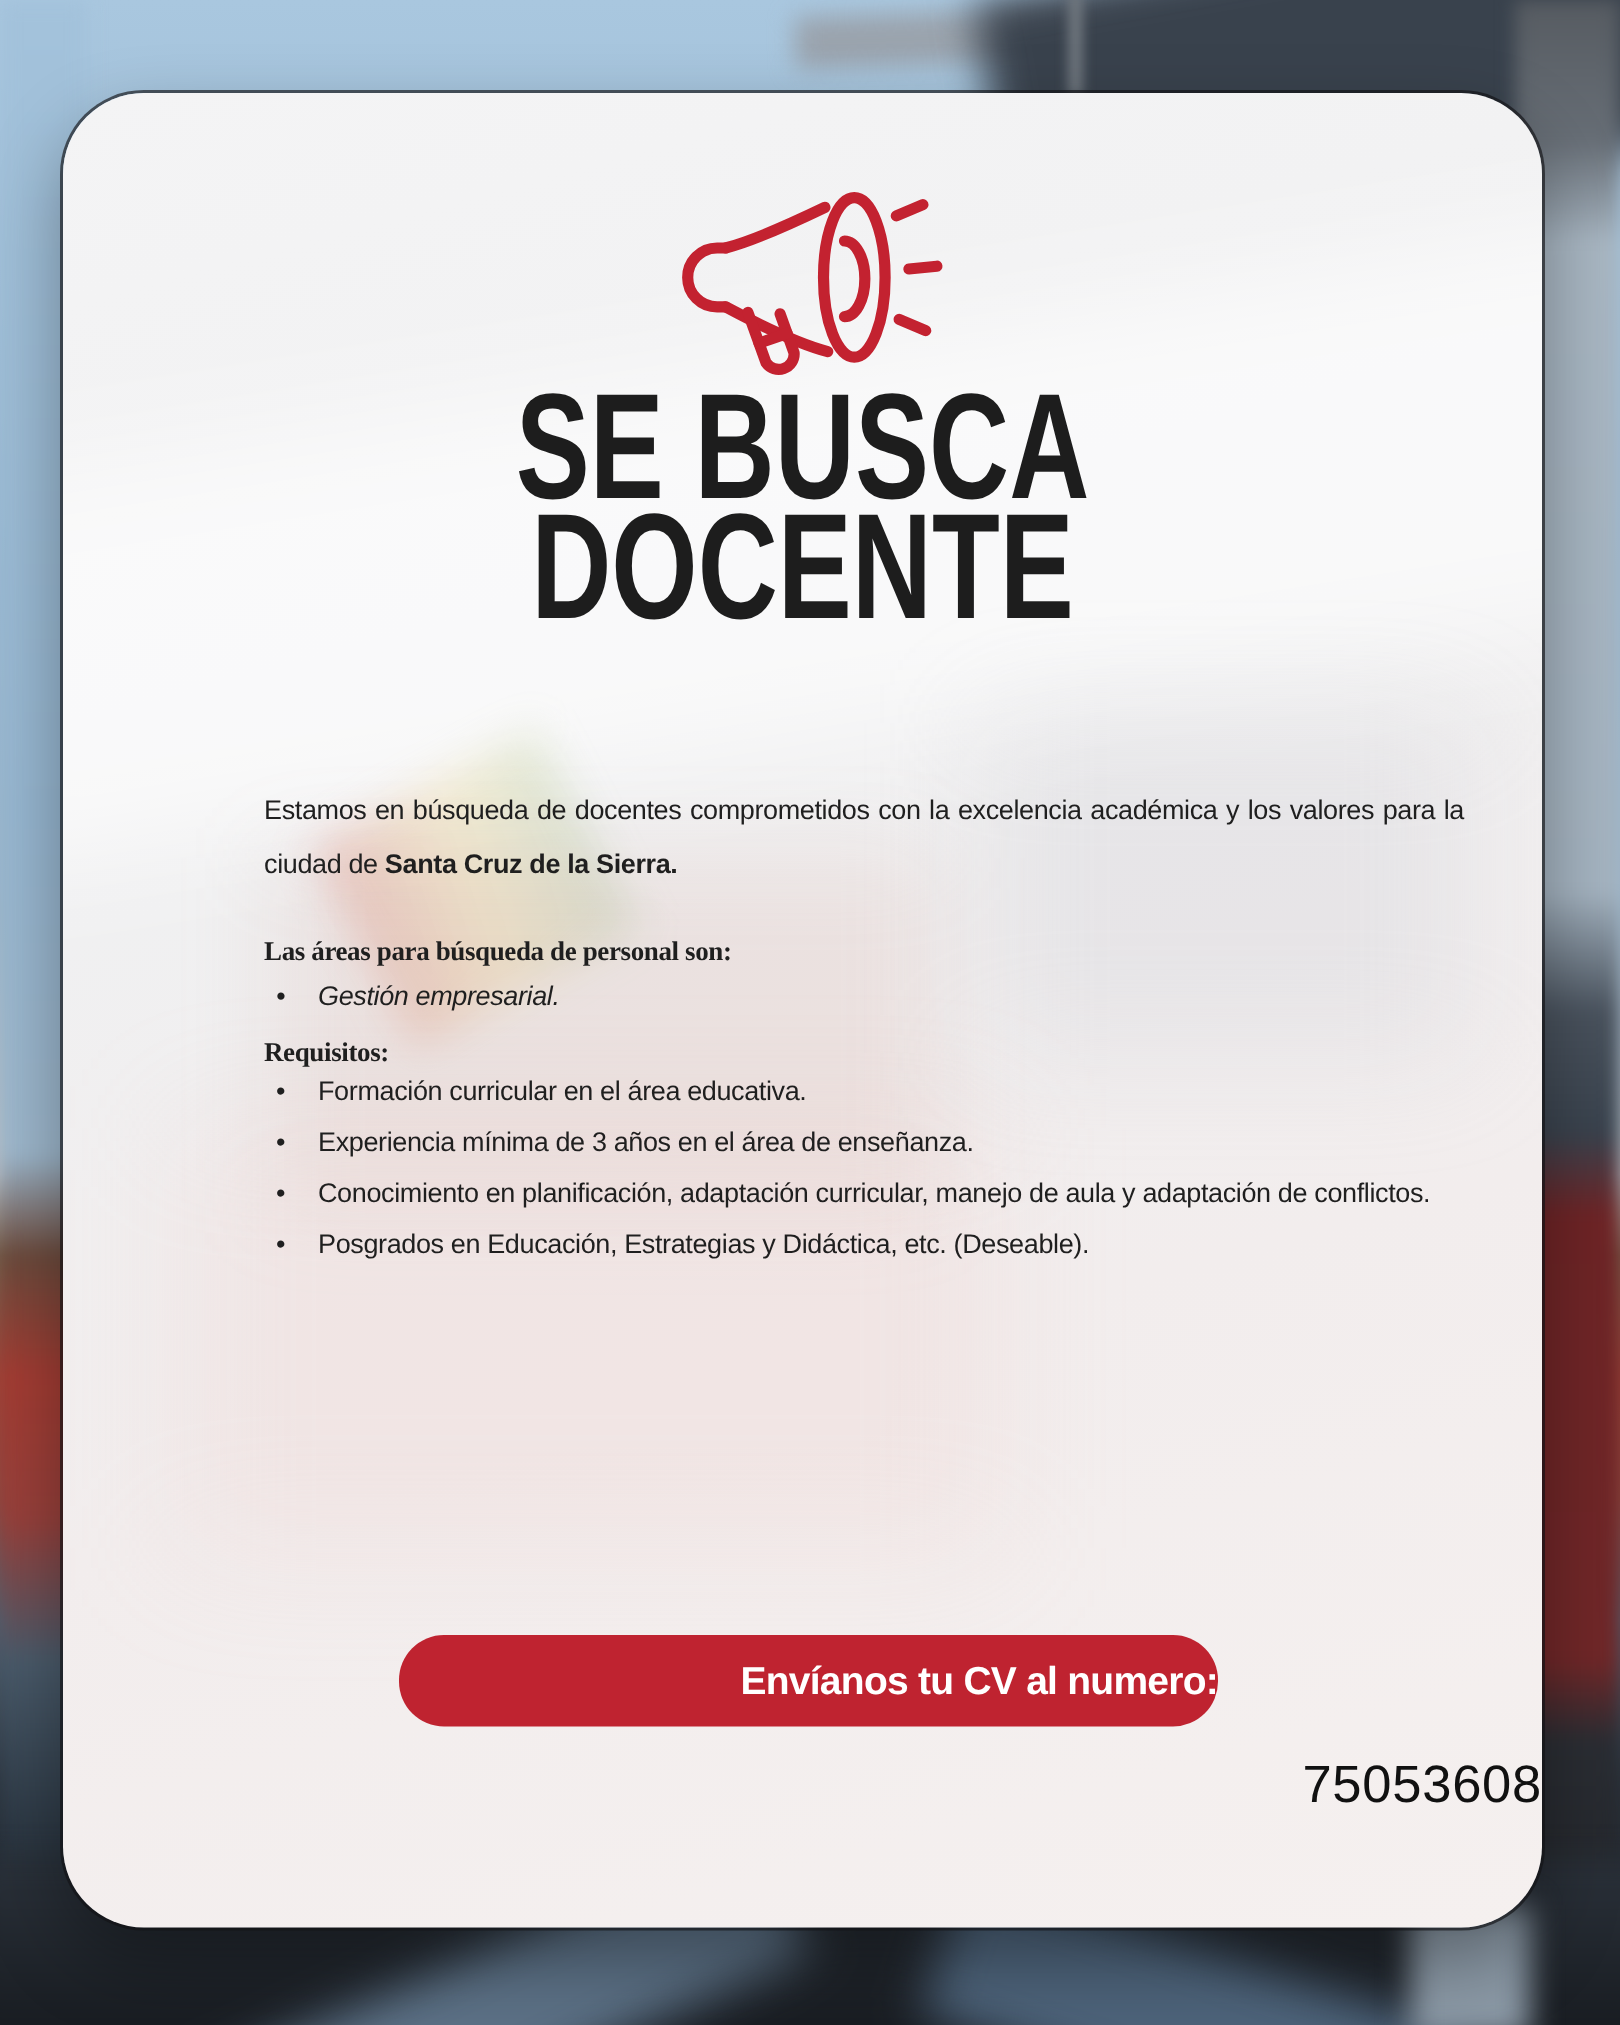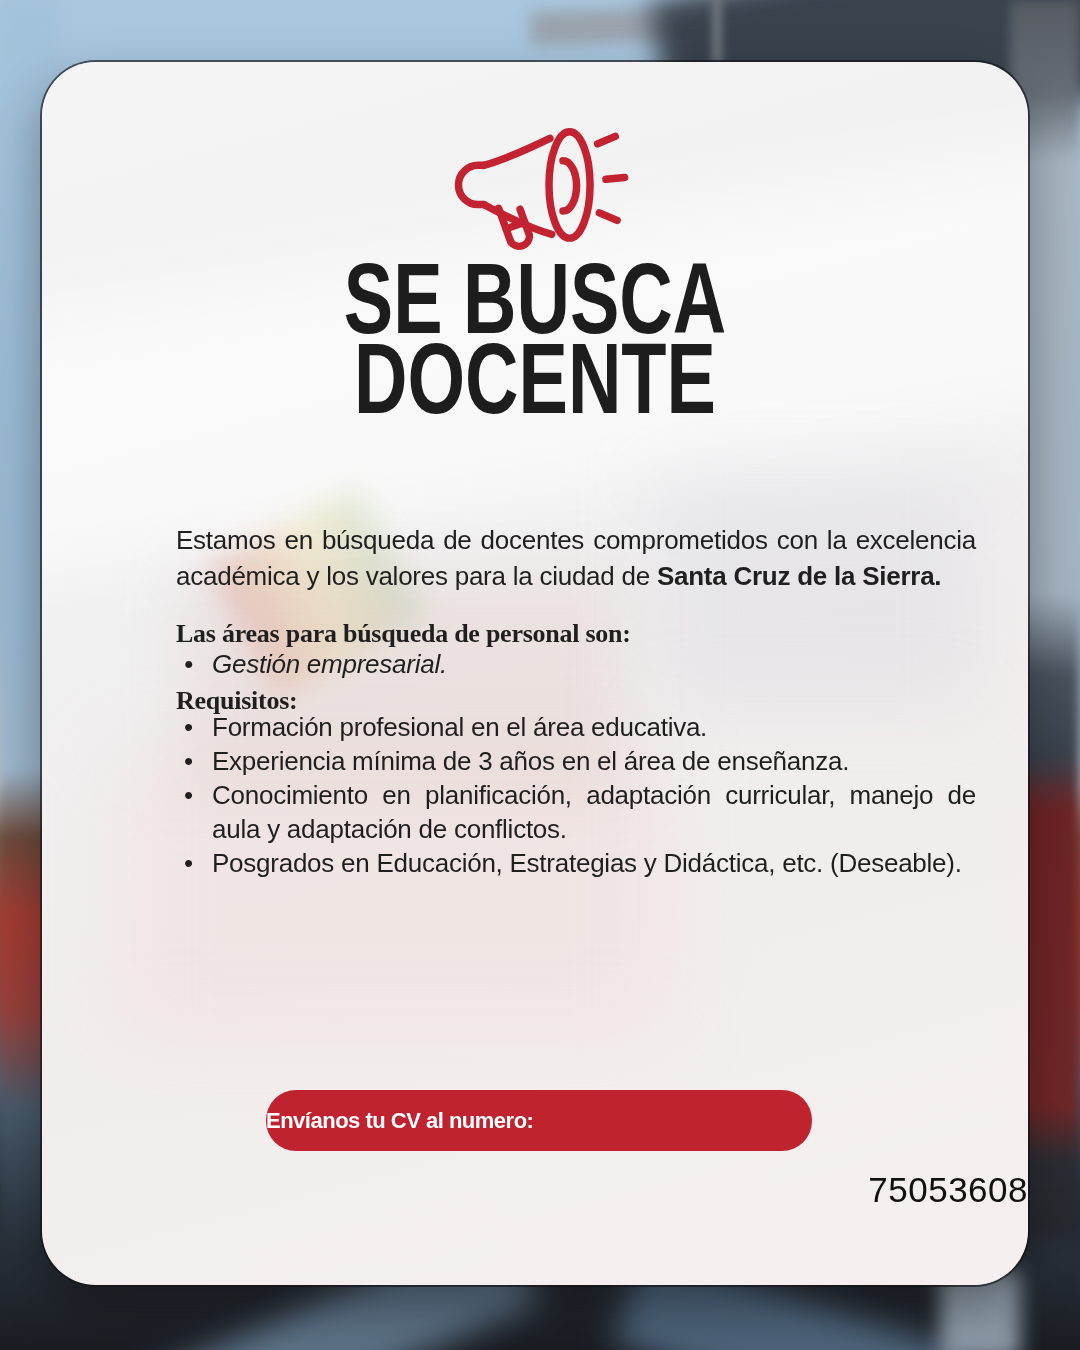--- a/index.html
+++ b/index.html
@@ -47,37 +47,37 @@
 
   
   .icon-wrap{position:absolute;left:0;right:0;top:52px;height:140px;display:flex;justify-content:center;color:var(--accent-red);}
 
   
   .title{position:absolute;left:0;right:0;top:196px;text-align:center;color:var(--title-color);
     font-weight:bold;font-size:100px;line-height:80px;letter-spacing:0;}
   .title .tline{display:block;transform:scaleX(.74);transform-origin:50% 50%;white-space:nowrap;}
 
   
-  .bodytext{color:var(--text-color);font-size:26px;letter-spacing:-.25px;}
+  .bodytext{color:var(--text-color);font-size:18px;letter-spacing:-.25px;}
   .intro{position:absolute;left:134px;top:460px;width:800px;line-height:36px;text-align:justify;}
   .intro b{font-weight:bold;}
   .sec-heading{position:absolute;left:134px;width:800px;line-height:36px;font-weight:bold;font-family:Liberation Serif, serif;}
   .areas-heading{top:554px;}
   .req-heading{top:621px;}
   ul.flyer-list{position:absolute;left:134px;width:800px;list-style:none;}
   .areas-list{top:584px;line-height:36px;font-style:italic;}
   .req-list{top:648px;line-height:34px;}
   .flyer-list li{position:relative;padding-left:36px;text-align:justify;}
   .flyer-list li::before{content:"\2022";position:absolute;left:8px;top:0;}
   .note{position:absolute;left:134px;top:856px;width:800px;line-height:36px;}
 
   
   .cta{position:absolute;left:224px;top:1028px;width:546px;height:61px;border:none;border-radius:30px;
     background:var(--button-red);color:#ffffff;font-family:"Liberation Sans",sans-serif;
-    font-weight:bold;font-size:22px;letter-spacing:-.5px;line-height:61px;text-align:left;cursor:pointer;}
+    font-weight:bold;font-size:26px;letter-spacing:-.5px;line-height:61px;text-align:right;cursor:pointer;}
   .phone{position:absolute;left:0;right:0;top:1108px;text-align:right;color:#111111;font-size:35px;letter-spacing:.5px;}
 </style>
 </head>
 <body>
 
 <div class="canvas">
 
   <div class="bg">
     <div class="sky"></div>
     <div class="railing"></div>
@@ -124,21 +124,21 @@
 
       <div class="sec-heading areas-heading bodytext">Las áreas para búsqueda de personal son:</div>
 
       <ul class="flyer-list areas-list bodytext">
         <li>Gestión empresarial.</li>
       </ul>
 
       <div class="sec-heading req-heading bodytext">Requisitos:</div>
 
       <ul class="flyer-list req-list bodytext">
-        <li>Formación profesional en el área educativa.</li>
+        <li>Formación curricular en el área educativa.</li>
         <li>Experiencia mínima de 3 años en el área de enseñanza.</li>
         <li>Conocimiento en planificación, adaptación curricular, manejo de aula y adaptación de conflictos.</li>
         <li>Posgrados en Educación, Estrategias y Didáctica, etc. (Deseable).</li>
       </ul>
 
 
       <button class="cta">Envíanos tu CV al numero:</button>
 
       <div class="phone">75053608</div>
 

